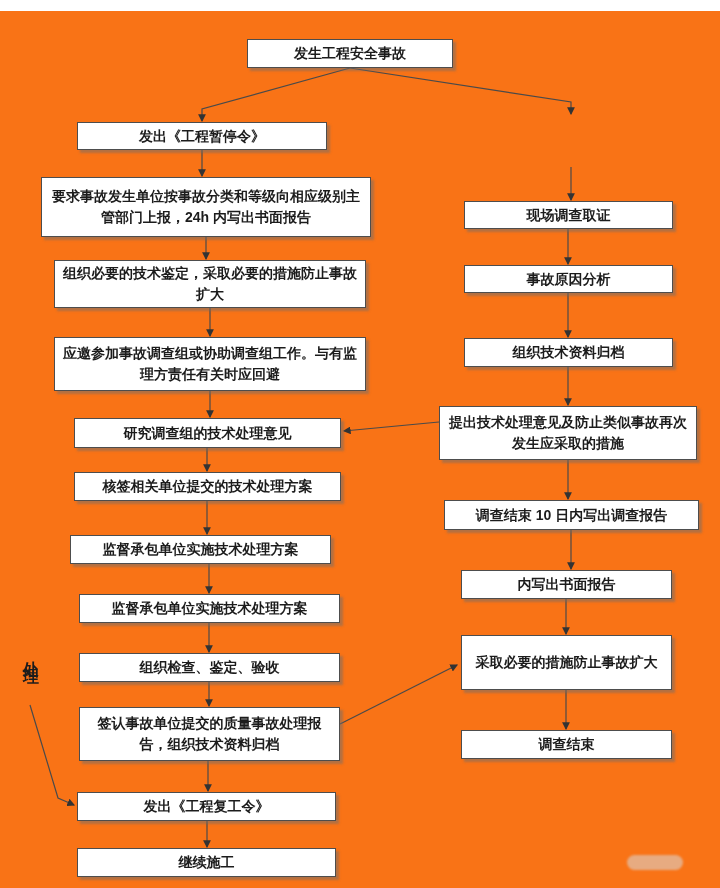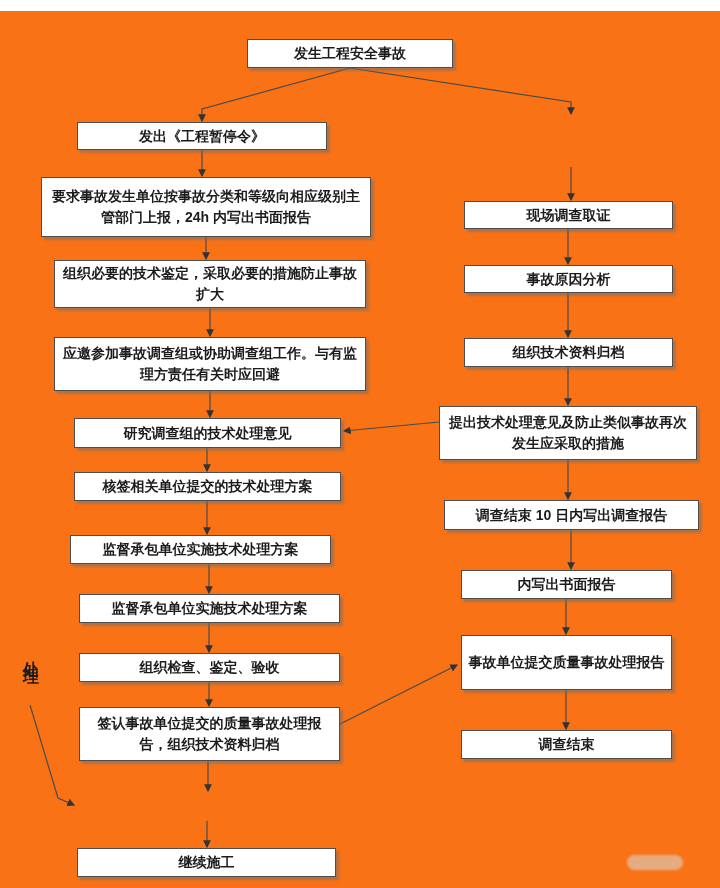--- a/index.html
+++ b/index.html
@@ -75,28 +75,29 @@
   <div class="node" style="left:77px;top:111px;width:250px;height:28px">发出《工程暂停令》</div>
   <div class="node" style="left:41px;top:166px;width:330px;height:60px">要求事故发生单位按事故分类和等级向相应级别主管部门上报，24h 内写出书面报告</div>
   <div class="node" style="left:54px;top:249px;width:312px;height:48px">组织必要的技术鉴定，采取必要的措施防止事故扩大</div>
   <div class="node" style="left:54px;top:326px;width:312px;height:54px">应邀参加事故调查组或协助调查组工作。与有监理方责任有关时应回避</div>
   <div class="node" style="left:74px;top:407px;width:267px;height:30px">研究调查组的技术处理意见</div>
   <div class="node" style="left:74px;top:461px;width:267px;height:29px">核签相关单位提交的技术处理方案</div>
   <div class="node" style="left:70px;top:524px;width:261px;height:29px">监督承包单位实施技术处理方案</div>
   <div class="node" style="left:79px;top:583px;width:261px;height:29px">监督承包单位实施技术处理方案</div>
   <div class="node" style="left:79px;top:642px;width:261px;height:29px">组织检查、鉴定、验收</div>
   <div class="node" style="left:79px;top:696px;width:261px;height:54px">签认事故单位提交的质量事故处理报告，组织技术资料归档</div>
+  <div class="node" style="left:77px;top:781px;width:259px;height:29px">发出《工程复工令》</div>
   <div class="node" style="left:77px;top:837px;width:259px;height:29px">继续施工</div>
 
   <div class="node" style="left:464px;top:190px;width:209px;height:28px">现场调查取证</div>
   <div class="node" style="left:464px;top:254px;width:209px;height:28px">事故原因分析</div>
   <div class="node" style="left:464px;top:327px;width:209px;height:29px">组织技术资料归档</div>
   <div class="node" style="left:439px;top:395px;width:258px;height:54px">提出技术处理意见及防止类似事故再次发生应采取的措施</div>
   <div class="node" style="left:444px;top:489px;width:255px;height:30px">调查结束 10 日内写出调查报告</div>
   <div class="node" style="left:461px;top:559px;width:211px;height:29px">内写出书面报告</div>
-  <div class="node" style="left:461px;top:624px;width:211px;height:55px">事故单位提交质量事故处理报告</div>
+  <div class="node" style="left:461px;top:624px;width:211px;height:55px">采取必要的措施防止事故扩大</div>
   <div class="node" style="left:461px;top:719px;width:211px;height:29px">调查结束</div>
 
   <div class="side-label">处理</div>
 
   <div class="watermark"></div>
 
 </div>
 
 </body></html>

